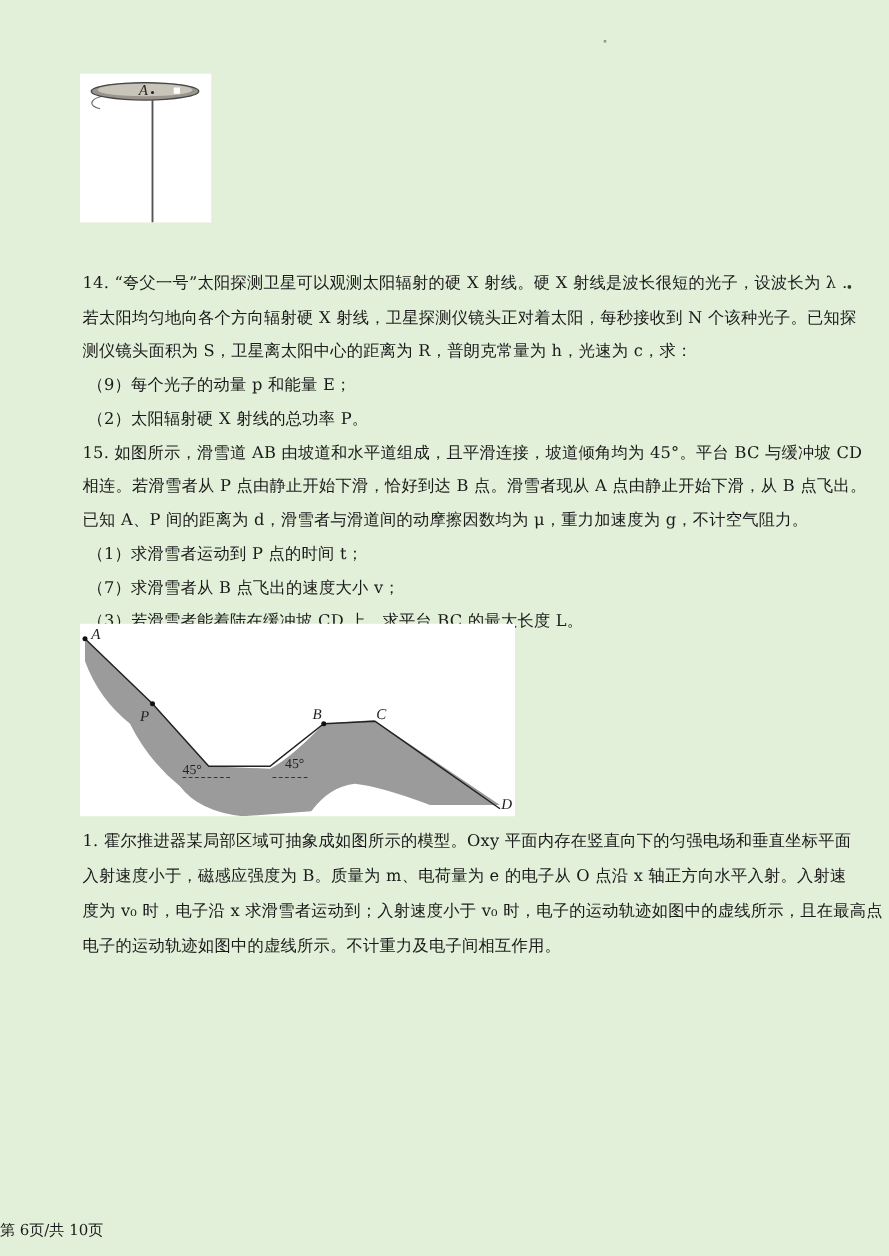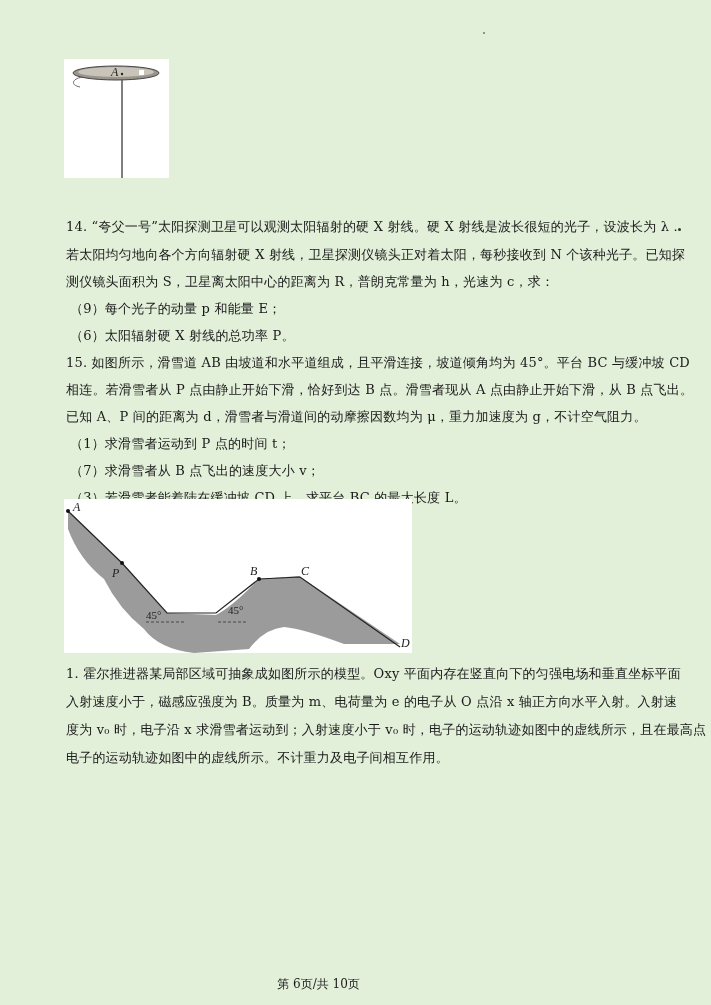--- a/index.html
+++ b/index.html
@@ -8,21 +8,21 @@
     background: #e2efd9;
     font-family: "DejaVu Serif", "Liberation Serif", serif;
     color: #1a1a1a;
   }
   .dot-top { position: absolute; left: 483px; top: 32px; width: 2px; height: 2px; background: #8a9a80; }
   .dot-side { position: absolute; left: 678px; top: 228px; width: 3px; height: 3px; background: #333; border-radius: 50%; }
   .fig1 { position: absolute; left: 64px; top: 59px; width: 105px; height: 119px; background: #fff; }
   .line { position: absolute; left: 66px; font-size: 13px; line-height: 16px; white-space: nowrap; letter-spacing: 0.2px; }
   .sub { left: 70px; }
   .fig2 { position: absolute; left: 64px; top: 499px; width: 348px; height: 154px; background: #fff; }
-  .footer { position: absolute; left: 0; width: 637px; top: 976px; text-align: center; font-size: 12px; }
+  .footer { position: absolute; left: 0; width: 637px; top: 976px; font-size: 12px; }
   .lbl { font-family: "Liberation Serif", serif; font-style: italic; font-size: 12px; fill: #222; }
   .ang { font-family: "Liberation Serif", serif; font-size: 11px; fill: #222; }
 </style>
 </head>
 <body>
 
 <div class="dot-top"></div>
 <div class="dot-side"></div>
 
 <div class="fig1">
@@ -35,21 +35,21 @@
     <circle cx="58" cy="15" r="1.2" fill="#222"></circle>
     <rect x="75" y="11" width="5" height="5" fill="#fff"></rect>
     <line x1="58" y1="21" x2="58" y2="119" stroke="#555" stroke-width="1.5"></line>
   </svg>
 </div>
 
 <div class="line" style="top:219px">14. “夸父一号”太阳探测卫星可以观测太阳辐射的硬 X 射线。硬 X 射线是波长很短的光子，设波长为 λ．</div>
 <div class="line" style="top:247px">若太阳均匀地向各个方向辐射硬 X 射线，卫星探测仪镜头正对着太阳，每秒接收到 N 个该种光子。已知探</div>
 <div class="line" style="top:274px">测仪镜头面积为 S，卫星离太阳中心的距离为 R，普朗克常量为 h，光速为 c，求：</div>
 <div class="line sub" style="top:301px">（9）每个光子的动量 p 和能量 E；</div>
-<div class="line sub" style="top:328px">（6）太阳辐射硬 X 射线的总功率 P。</div>
+<div class="line sub" style="top:328px">（2）太阳辐射硬 X 射线的总功率 P。</div>
 
 <div class="line" style="top:355px">15. 如图所示，滑雪道 AB 由坡道和水平道组成，且平滑连接，坡道倾角均为 45°。平台 BC 与缓冲坡 CD</div>
 <div class="line" style="top:382px">相连。若滑雪者从 P 点由静止开始下滑，恰好到达 B 点。滑雪者现从 A 点由静止开始下滑，从 B 点飞出。</div>
 <div class="line" style="top:409px">已知 A、P 间的距离为 d，滑雪者与滑道间的动摩擦因数均为 μ，重力加速度为 g，不计空气阻力。</div>
 <div class="line sub" style="top:436px">（1）求滑雪者运动到 P 点的时间 t；</div>
 <div class="line sub" style="top:463px">（7）求滑雪者从 B 点飞出的速度大小 v；</div>
 <div class="line sub" style="top:490px">（3）若滑雪者能着陆在缓冲坡 CD 上，求平台 BC 的最大长度 L。</div>
 
 <div class="fig2">
   <svg width="348" height="154" viewBox="0 0 348 154">

